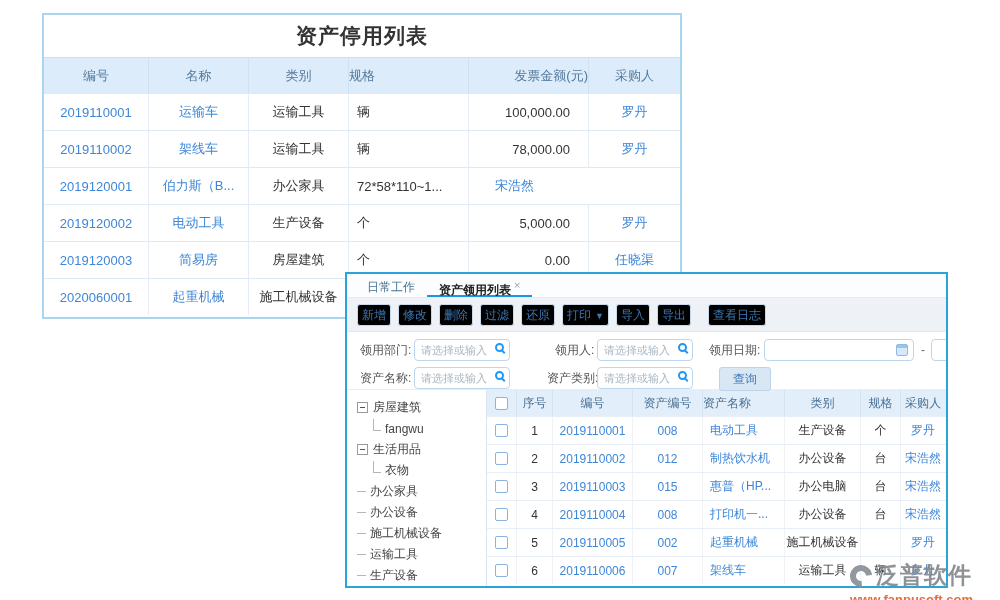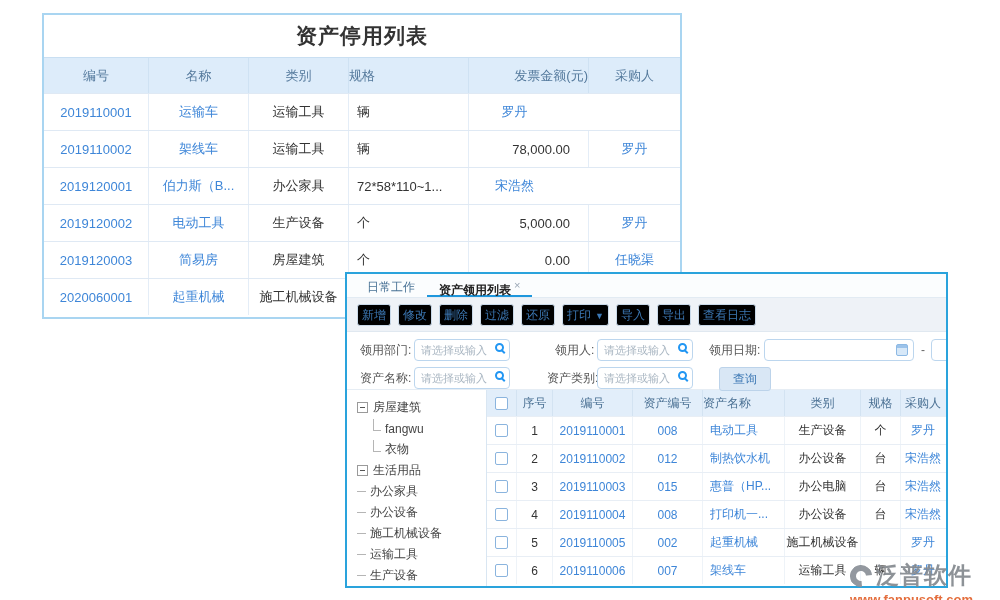--- a/index.html
+++ b/index.html
@@ -28,21 +28,21 @@
   .win2 { position:absolute; left:345px; top:272px; width:603px; height:316px;
           background:#fff; border:2px solid #2aa3dc; z-index:2; overflow:hidden; }
   .tabbar { height:24px; background:#fbfdfe; border-bottom:1px solid #e2ebf3; display:flex; align-items:stretch; padding-left:8px; }
   .tab { font-size:12px; color:#4a7396; padding:5px 12px 0; cursor:default; }
   .tab.active { color:#222; font-weight:bold; border-bottom:2px solid #1e97dd; }
   .tab .close { color:#9aa7b5; font-weight:normal; font-size:11px; vertical-align:super; margin-left:3px; }
   .toolbar { height:34px; background:#eef2f7; border-bottom:1px solid #e0e8f0; display:flex; align-items:center; padding-left:10px; }
   .tb-btn { height:22px; line-height:20px; padding:0 4px; background:#000000; border:1px solid #c9d9e9;
             border-radius:3px; color:#3c78b4; font-size:12px; margin-right:7px; white-space:nowrap; }
   .tb-btn .caret { font-size:9px; margin-left:4px; }
-  .tb-gap { margin-left:0;text-align:right; }
+  .tb-gap { margin-left:10px;text-align:right; }
 
   .filters { position:relative; height:58px; background:#fff; border-bottom:1px solid #e6edf4; }
   .frow { position:absolute; left:0; right:0; height:22px; }
   .frow1 { top:7px; } .frow2 { top:35px; }
   .flabel { position:absolute; font-size:12px; color:#555; line-height:22px; }
   .finp { position:absolute; height:22px; }
   .finp input { width:100%; height:22px; border:1px solid #bcd6ee; border-radius:4px; font-size:11px;
                 padding:0 20px 0 6px; color:#333; outline:none; font-family:inherit; }
   .finp input::placeholder { color:#a9b6c2; }
   .ico-search { position:absolute; right:6px; top:4px; width:9px; height:9px; border:2px solid #2196f3; border-radius:50%; }
@@ -99,20 +99,21 @@
       <div class="hc w1c3" style="justify-content:center;padding-left:0;">规格</div>
       <div class="hc w1c4" style="justify-content:center;padding-right:0;">发票金额(元)</div>
       <div class="hc w1c5">采购人</div>
     </div>
 
     <div class="t1-row">
       <div class="bc w1c0 link">2019110001</div>
       <div class="bc w1c1 link">运输车</div>
       <div class="bc w1c2">运输工具</div>
       <div class="bc w1c3">辆</div>
+      <div class="bc w1c4">100,000.00</div>
       <div class="bc w1c5 link">罗丹</div>
     </div>
     <div class="t1-row">
       <div class="bc w1c0 link">2019110002</div>
       <div class="bc w1c1 link">架线车</div>
       <div class="bc w1c2">运输工具</div>
       <div class="bc w1c3">辆</div>
       <div class="bc w1c4">78,000.00</div>
       <div class="bc w1c5 link">罗丹</div>
     </div>
@@ -209,27 +210,27 @@
 
       <div class="tree">
         <div class="tn parent">
             <span class="minusbox"></span>
             <span>房屋建筑</span>
           </div>
         <div class="tn child">
             <span class="ell"></span>
             <span>fangwu</span>
           </div>
+        <div class="tn parent">
+            <span class="minusbox"></span>
+            <span>生活用品</span>
+          </div>
         <div class="tn child">
             <span class="ell"></span>
             <span>衣物</span>
-          </div>
-        <div class="tn parent">
-            <span class="minusbox"></span>
-            <span>生活用品</span>
           </div>
         <div class="tn leaf">
             <span class="tick"></span>
             <span>办公家具</span>
           </div>
         <div class="tn leaf">
             <span class="tick"></span>
             <span>办公设备</span>
           </div>
         <div class="tn leaf">

